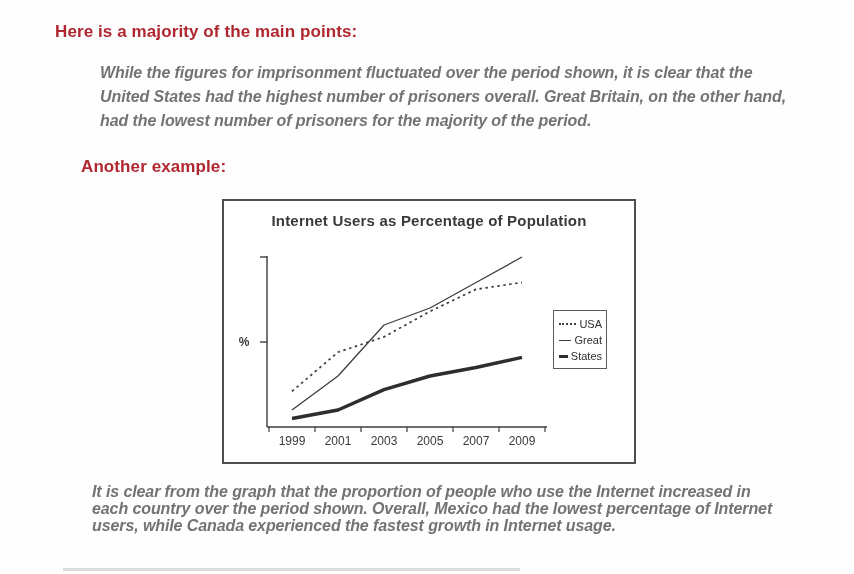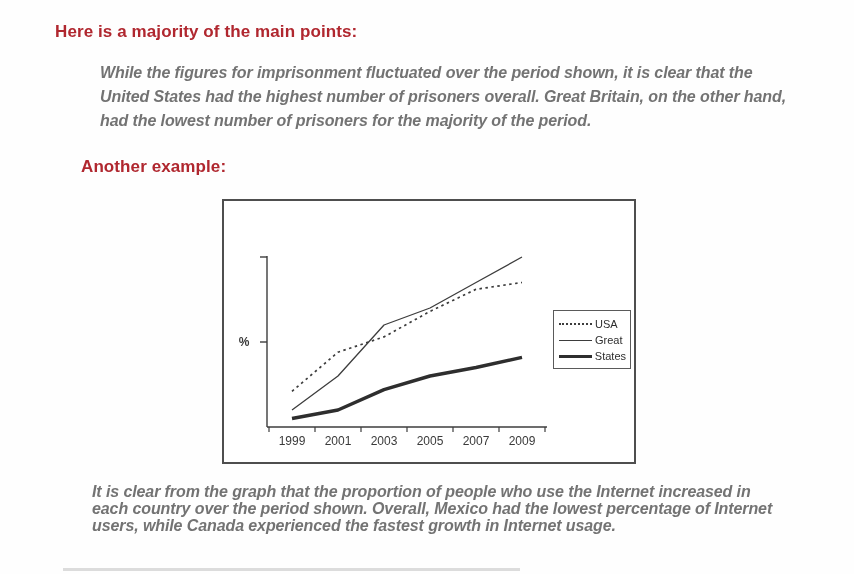--- a/index.html
+++ b/index.html
@@ -26,21 +26,21 @@
     position:absolute;left:222px;top:199px;width:410px;height:261px;
     border:2px solid #4e4e4e;background:#ffffff;
   }
   .chart-title{
     position:absolute;left:0;top:11px;width:100%;
     text-align:center;font-size:15px;font-weight:bold;color:#3a3a3a;
     letter-spacing:.2px;
   }
   .chart-svg{position:absolute;left:0;top:0;width:408px;height:257px;}
   .legend{
-    position:absolute;left:329px;top:109px;width:78px;
+    position:absolute;left:329px;top:109px;width:54px;
     border:1px solid #5a5a5a;background:#fff;
     padding:5px 4px 4px 5px;box-sizing:border-box;
   }
   .legend-row{display:flex;align-items:center;height:16px;}
   .legend-sample{display:inline-block;width:33px;margin-right:3px;border-color:#3d3d3d;}
   .legend-sample.dotted{border-top:2px dotted #3d3d3d;}
   .legend-sample.thin{border-top:1px solid #3d3d3d;}
   .legend-sample.thick{border-top:3px solid #2e2e2e;}
   .legend-label{font-size:11px;color:#2e2e2e;line-height:11px;}
   .bottom-artifact{
@@ -76,20 +76,21 @@
         <text x="68" y="244" font-size="12" fill="#3a3a3a" text-anchor="middle" font-family="Liberation Sans, sans-serif">1999</text>
         <text x="114" y="244" font-size="12" fill="#3a3a3a" text-anchor="middle" font-family="Liberation Sans, sans-serif">2001</text>
         <text x="160" y="244" font-size="12" fill="#3a3a3a" text-anchor="middle" font-family="Liberation Sans, sans-serif">2003</text>
         <text x="206" y="244" font-size="12" fill="#3a3a3a" text-anchor="middle" font-family="Liberation Sans, sans-serif">2005</text>
         <text x="252" y="244" font-size="12" fill="#3a3a3a" text-anchor="middle" font-family="Liberation Sans, sans-serif">2007</text>
         <text x="298" y="244" font-size="12" fill="#3a3a3a" text-anchor="middle" font-family="Liberation Sans, sans-serif">2009</text>
         <polyline points="68,190.3 114,151.2 160,135.9 206,110.4 252,88.3 298,81.5" fill="none" stroke="#3d3d3d" stroke-width="1.7" stroke-linejoin="round" stroke-linecap="butt" stroke-dasharray="2.5 3.5"></polyline>
         <polyline points="68,209.0 114,175.0 160,124.0 206,107.0 252,81.5 298,56.0" fill="none" stroke="#3d3d3d" stroke-width="1.3" stroke-linejoin="round" stroke-linecap="butt"></polyline>
         <polyline points="68,217.5 114,209.0 160,188.6 206,175.0 252,166.5 298,156.3" fill="none" stroke="#2e2e2e" stroke-width="3.4" stroke-linejoin="round" stroke-linecap="butt"></polyline>
       </svg>
+    <div class="chart-title">Internet Users as Percentage of Population</div>
     <div class="legend" id="legend">
         <div class="legend-row">
           <span class="legend-sample dotted"></span>
           <span class="legend-label">USA</span>
         </div>
         <div class="legend-row">
           <span class="legend-sample thin"></span>
           <span class="legend-label">Great</span>
         </div>
         <div class="legend-row">

